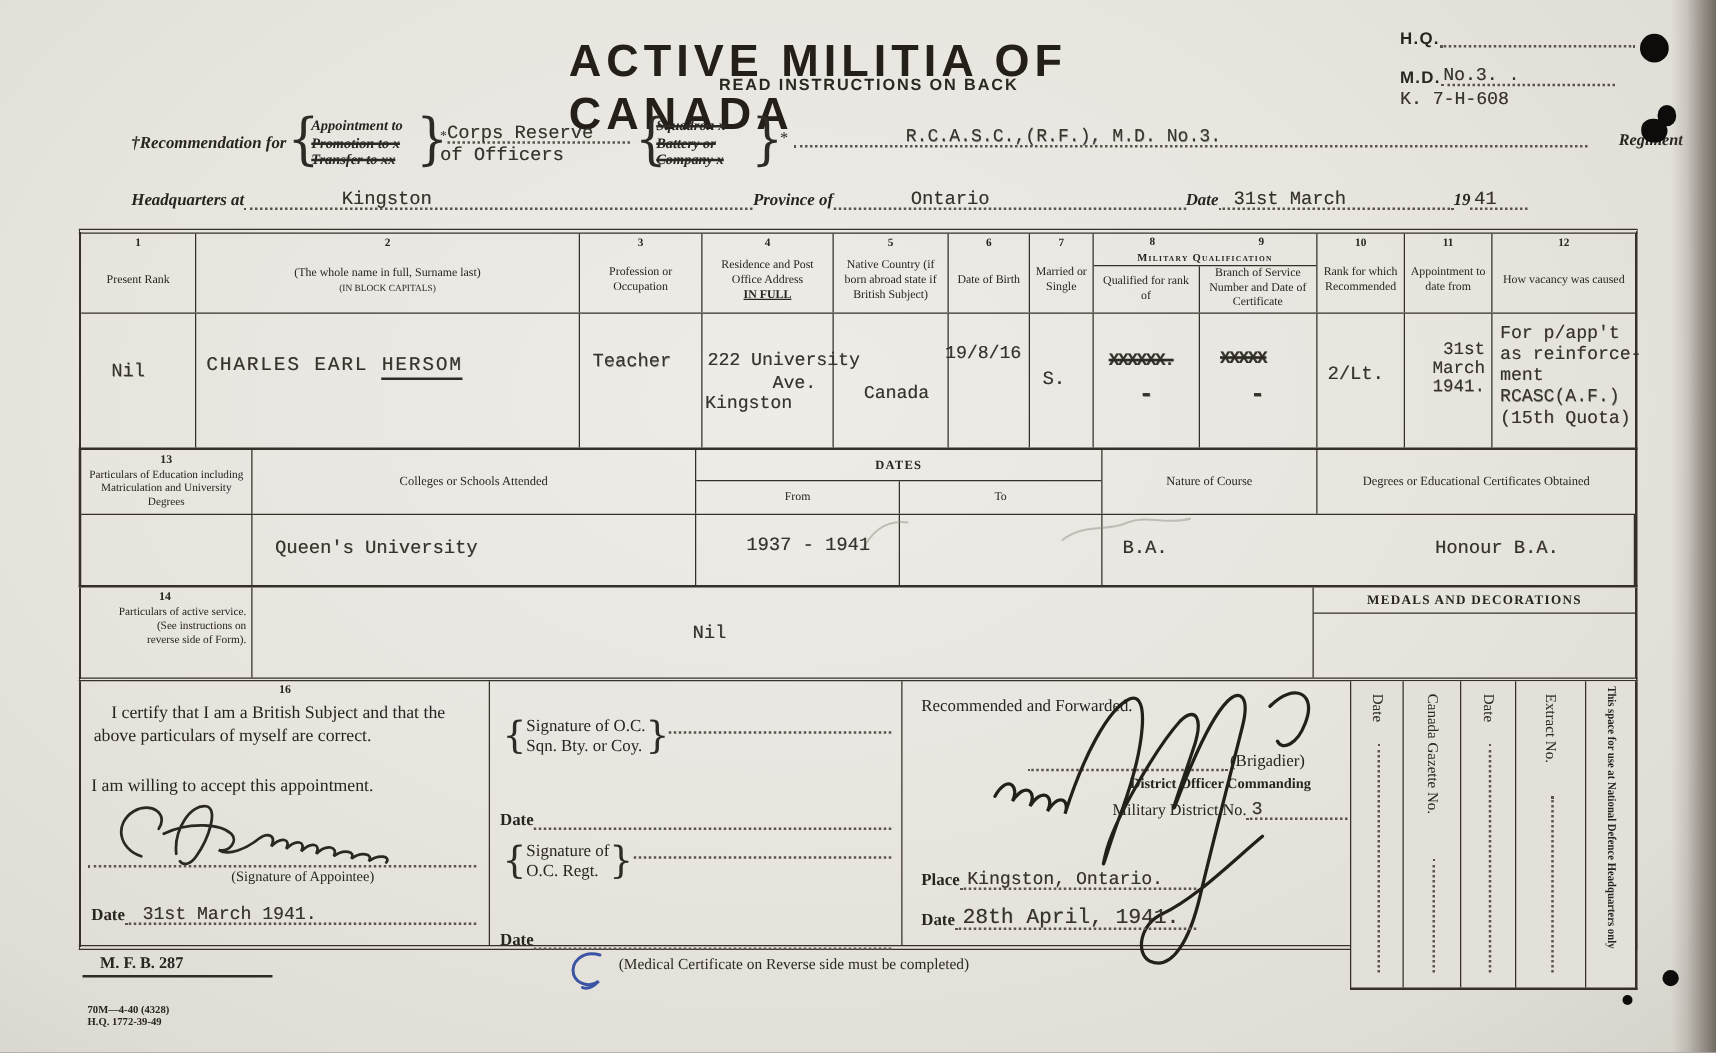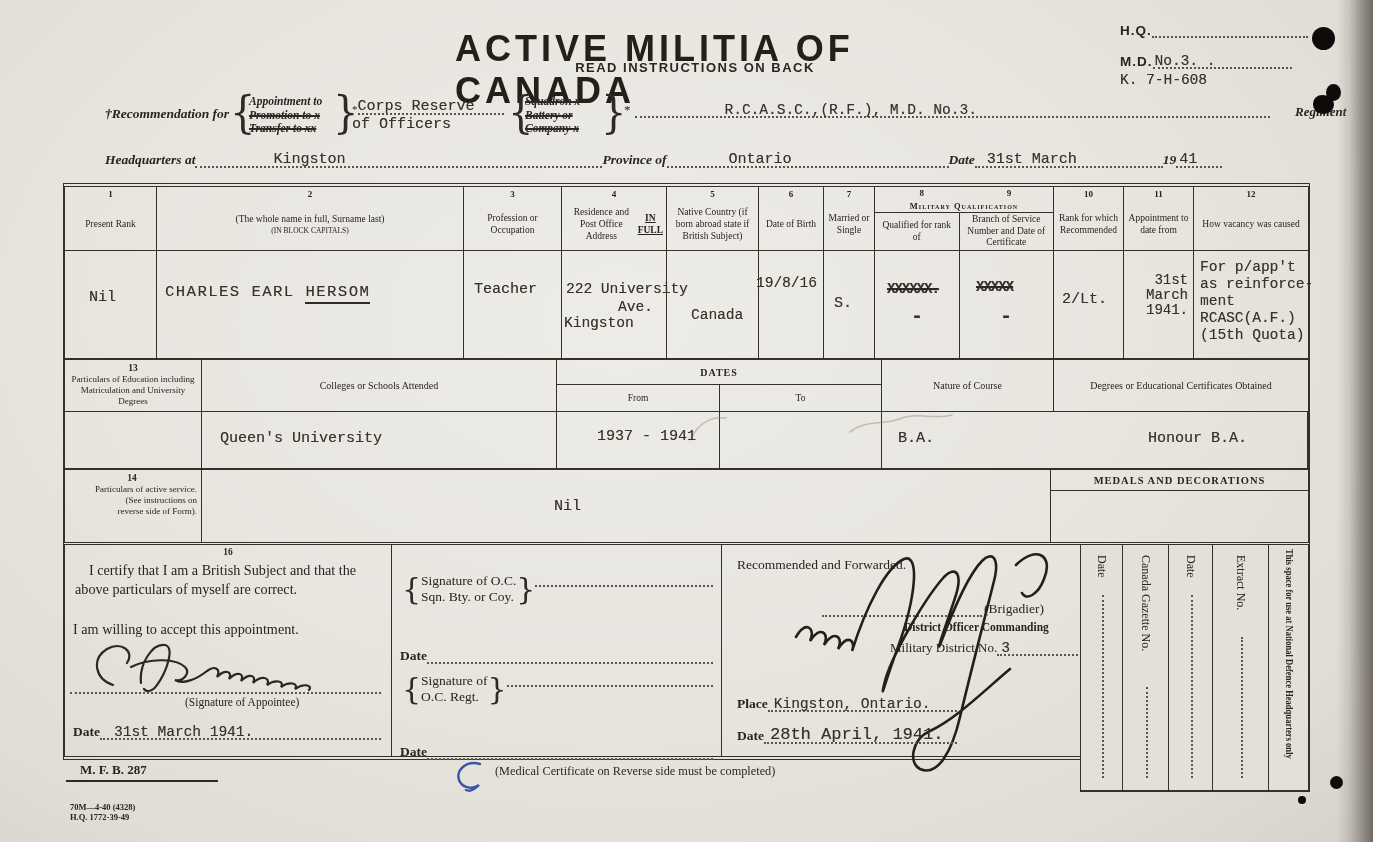--- a/index.html
+++ b/index.html
@@ -126,21 +126,21 @@
           <span>(The whole name in full, Surname last)</span>
           <span style="font-size:7.5px">(IN BLOCK CAPITALS)</span>
         </span>
       </div>
       <div class="th" style="width:98px">
         <span class="n">3</span>
         <span class="l">Profession or Occupation</span>
       </div>
       <div class="th" style="width:105px">
         <span class="n">4</span>
-        <span class="l" style="">
+        <span class="l" style="flex-direction:column">
           <span>Residence and Post Office Address</span>
           <span style="font-weight:bold;text-decoration:underline">IN FULL</span>
         </span>
       </div>
       <div class="th" style="width:92px">
         <span class="n">5</span>
         <span class="l">Native Country (if born abroad state if British Subject)</span>
       </div>
       <div class="th" style="width:65px">
         <span class="n">6</span>

